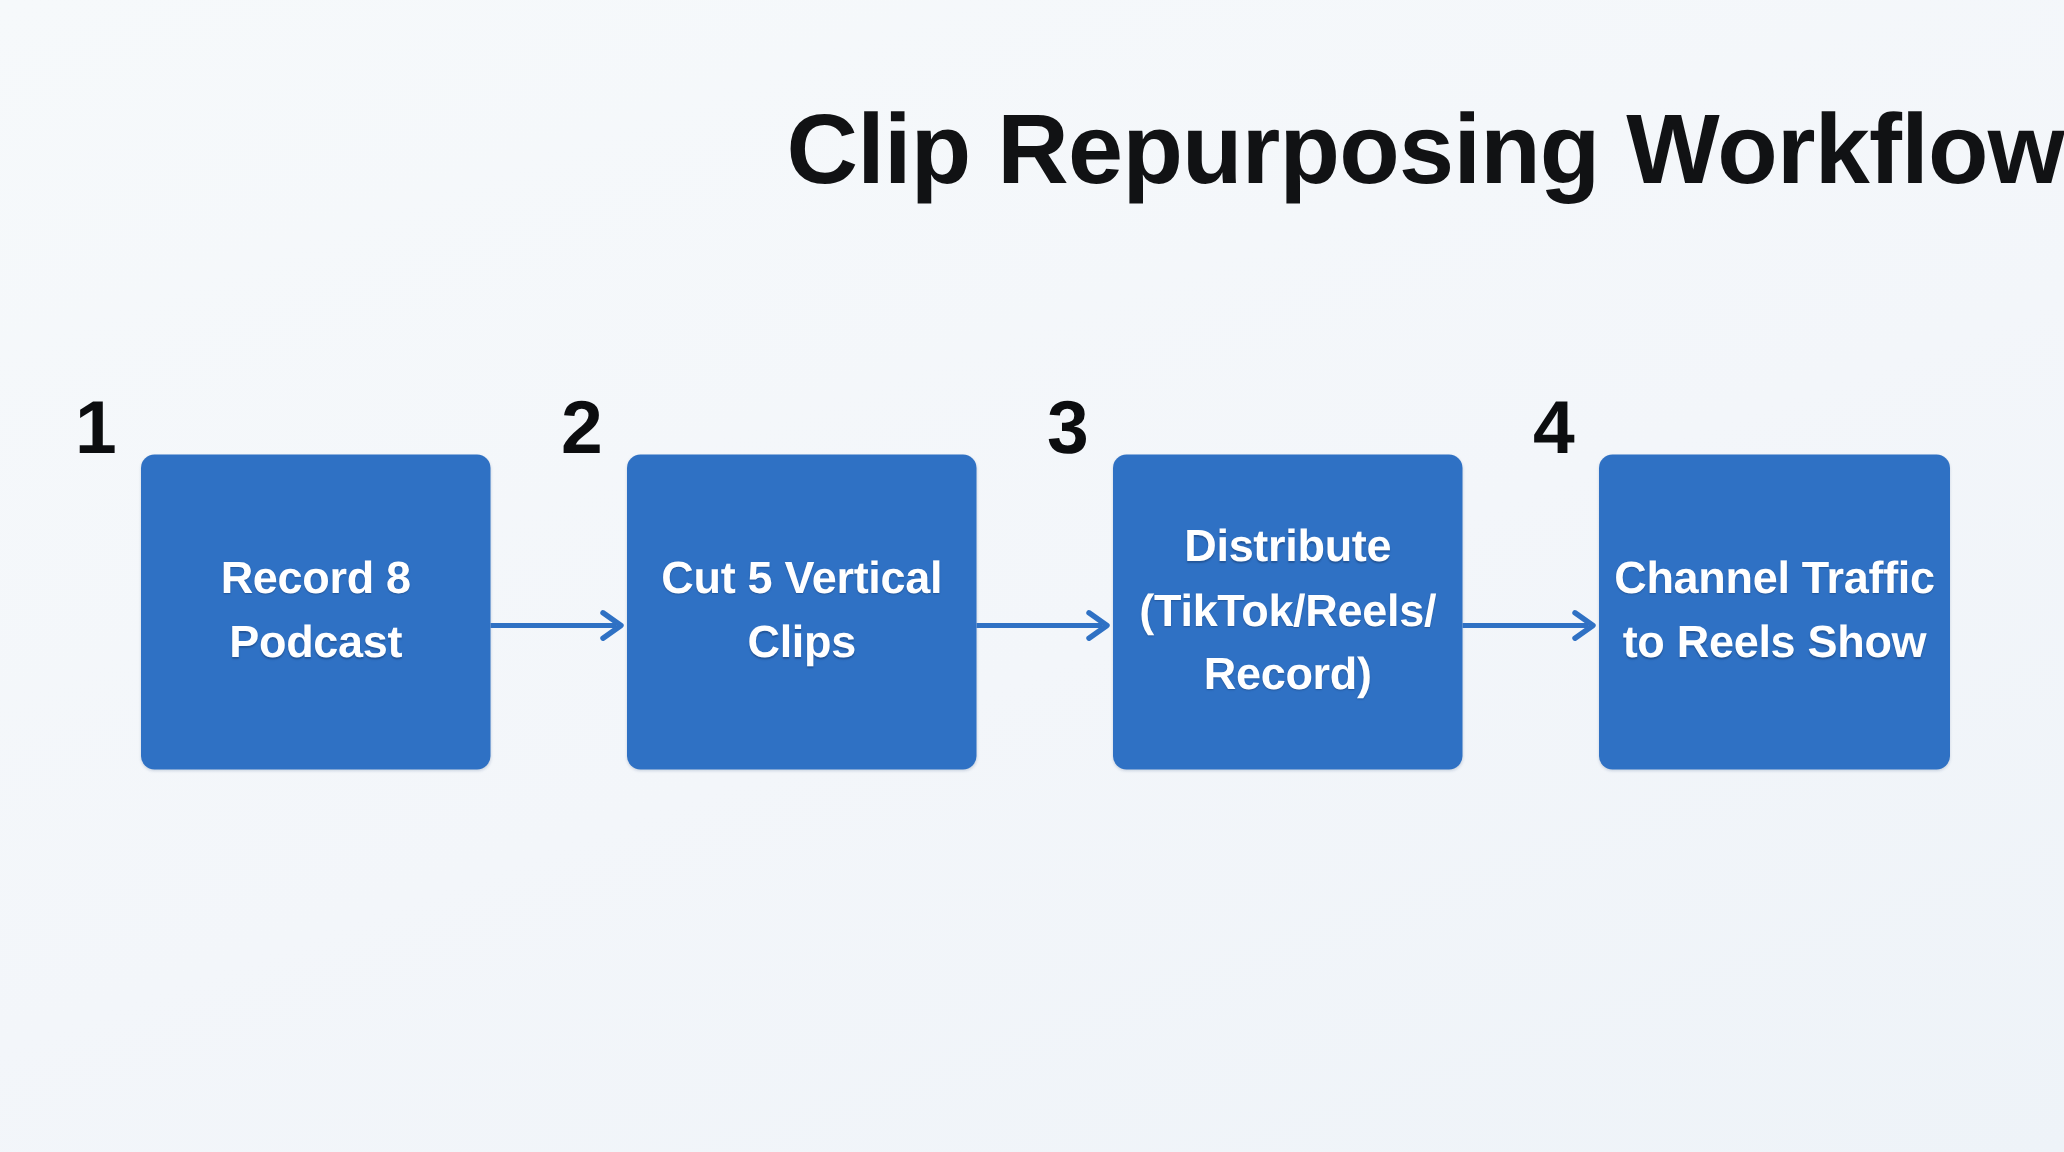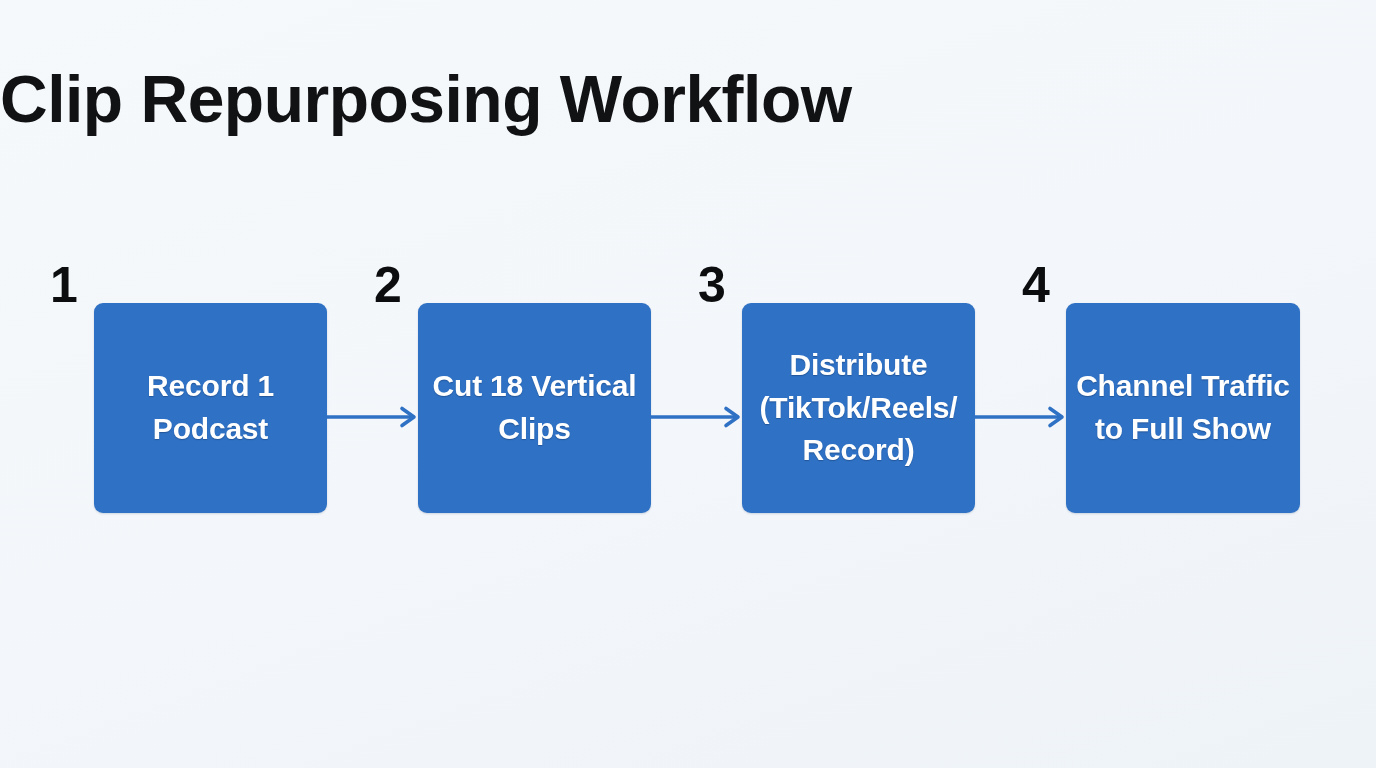--- a/index.html
+++ b/index.html
@@ -19,21 +19,21 @@
     position: absolute;
     inset: 0;
     background: linear-gradient(160deg, #f6f9fb 0%, #f3f6fa 55%, #eef3f8 100%);
   }
 
   #title {
     position: absolute;
     top: 66px;
     left: 0;
     width: 100%;
-    text-align: left;
+    text-align: right;
     font-size: 66px;
     font-weight: 700;
     color: #111214;
     letter-spacing: -0.5px;
     line-height: 1.0;
     white-space: nowrap;
   }
 
   #flow {
     position: absolute;
@@ -102,35 +102,35 @@
 
 <div id="canvas">
 
   <div id="title">Clip Repurposing Workflow</div>
 
   <div id="flow">
 
     <div class="step" style="left:0px; width:233px;">
       <div class="step-number">1</div>
       <div class="box">
-        <div class="box-label">Record 1 Podcast</div>
+        <div class="box-label">Record 8 Podcast</div>
       </div>
     </div>
 
     <div class="connector" style="left:233px; width:91px;">
       <svg width="91" height="24" viewBox="0 0 91 24" fill="none">
         <line x1="0" y1="12" x2="84" y2="12" stroke="#2f71c4" stroke-width="3.4"></line>
         <polyline points="75,3.5 87,12 75,20.5" fill="none" stroke="#2f71c4" stroke-width="3.6" stroke-linecap="round" stroke-linejoin="round"></polyline>
       </svg>
     </div>
 
     <div class="step" style="left:324px; width:233px;">
       <div class="step-number">2</div>
       <div class="box">
-        <div class="box-label">Cut 18 Vertical Clips</div>
+        <div class="box-label">Cut 5 Vertical Clips</div>
       </div>
     </div>
 
     <div class="connector" style="left:557px; width:91px;">
       <svg width="91" height="24" viewBox="0 0 91 24" fill="none">
         <line x1="0" y1="12" x2="84" y2="12" stroke="#2f71c4" stroke-width="3.4"></line>
         <polyline points="75,3.5 87,12 75,20.5" fill="none" stroke="#2f71c4" stroke-width="3.6" stroke-linecap="round" stroke-linejoin="round"></polyline>
       </svg>
     </div>
 
@@ -144,18 +144,18 @@
     <div class="connector" style="left:881px; width:91px;">
       <svg width="91" height="24" viewBox="0 0 91 24" fill="none">
         <line x1="0" y1="12" x2="84" y2="12" stroke="#2f71c4" stroke-width="3.4"></line>
         <polyline points="75,3.5 87,12 75,20.5" fill="none" stroke="#2f71c4" stroke-width="3.6" stroke-linecap="round" stroke-linejoin="round"></polyline>
       </svg>
     </div>
 
     <div class="step" style="left:972px; width:234px;">
       <div class="step-number">4</div>
       <div class="box">
-        <div class="box-label">Channel Traffic to Full Show</div>
+        <div class="box-label">Channel Traffic to Reels Show</div>
       </div>
     </div>
 
   </div>
 </div>
 
 </body></html>

